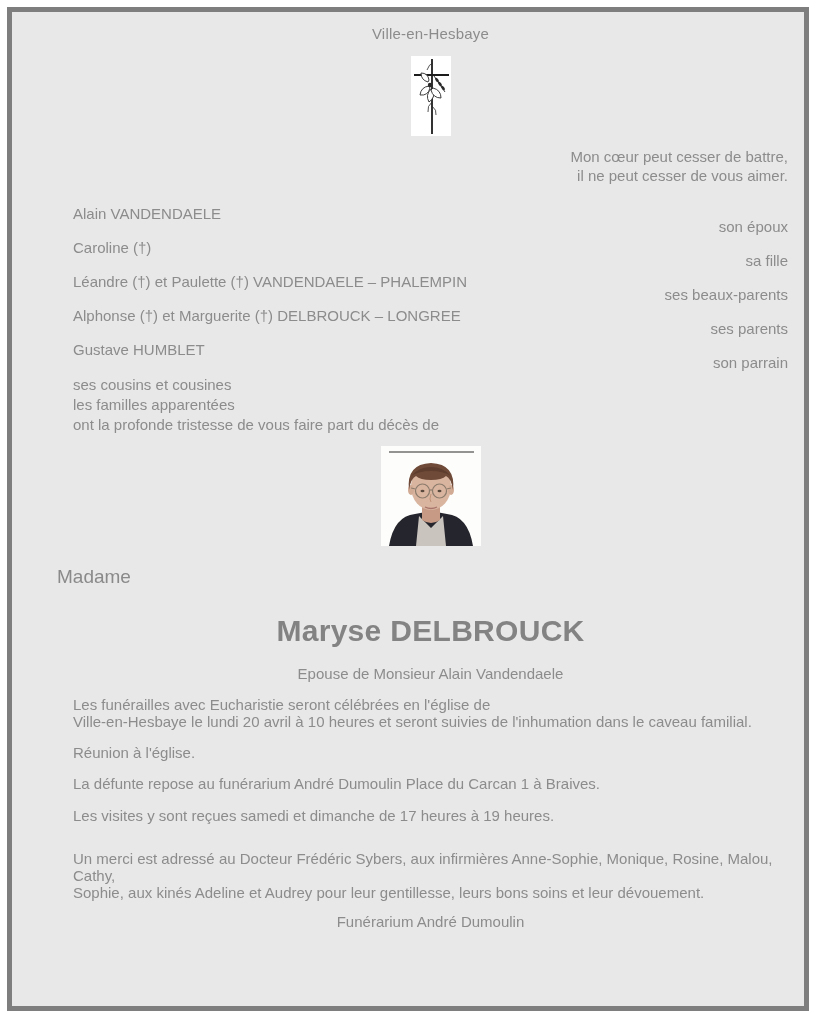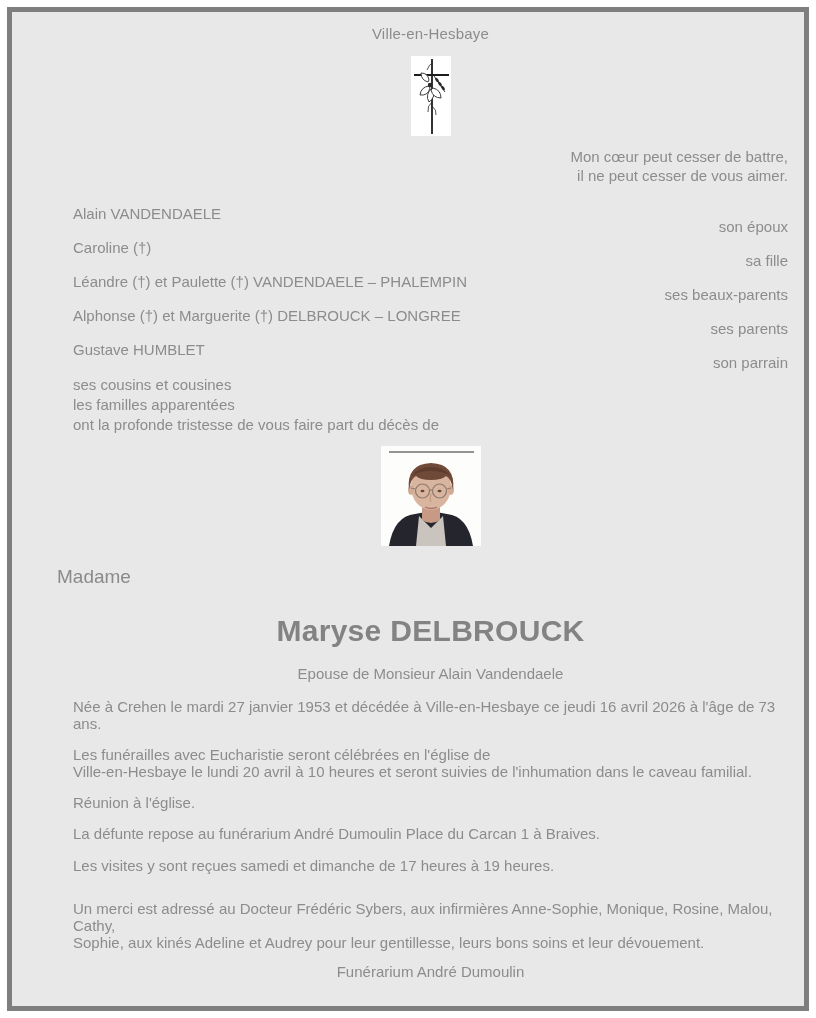--- a/index.html
+++ b/index.html
@@ -202,21 +202,20 @@
     </svg>
   </div>
 
   <div class="madame">Madame</div>
 
   <div class="deceased-name">Maryse DELBROUCK</div>
 
   <div class="spouse">Epouse de Monsieur Alain Vandendaele</div>
 
   <div class="body-text">
-    <div class="para p1">Née à Crehen le mardi 27 janvier 1953 et décédée à Ville-en-Hesbaye ce jeudi 16 avril 2026 à l'âge de 73 ans.</div>
     <div class="para p2">Les funérailles avec Eucharistie seront célébrées en l'église de
 Ville-en-Hesbaye le lundi 20 avril à 10 heures et seront suivies de l'inhumation dans le caveau familial.</div>
     <div class="para p3">Réunion à l'église.</div>
     <div class="para p4">La défunte repose au funérarium André Dumoulin Place du Carcan 1 à Braives.</div>
     <div class="para p5">Les visites y sont reçues samedi et dimanche de 17 heures à 19 heures.</div>
     <div class="para p6">Un merci est adressé au Docteur Frédéric Sybers, aux infirmières Anne-Sophie, Monique, Rosine, Malou, Cathy,
 Sophie, aux kinés Adeline et Audrey pour leur gentillesse, leurs bons soins et leur dévouement.</div>
   </div>
 
   <div class="footer-line f2">Funérarium André Dumoulin</div>

